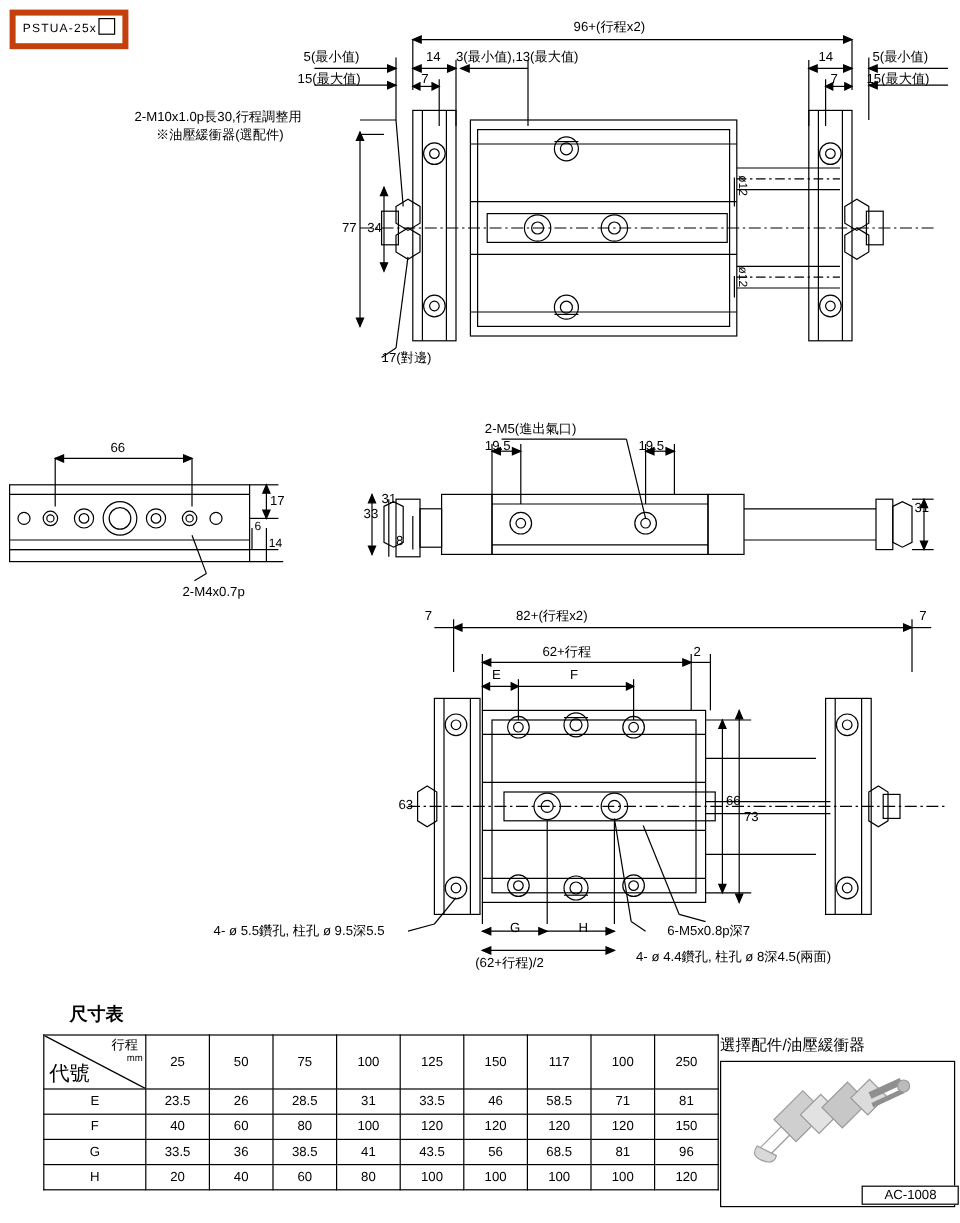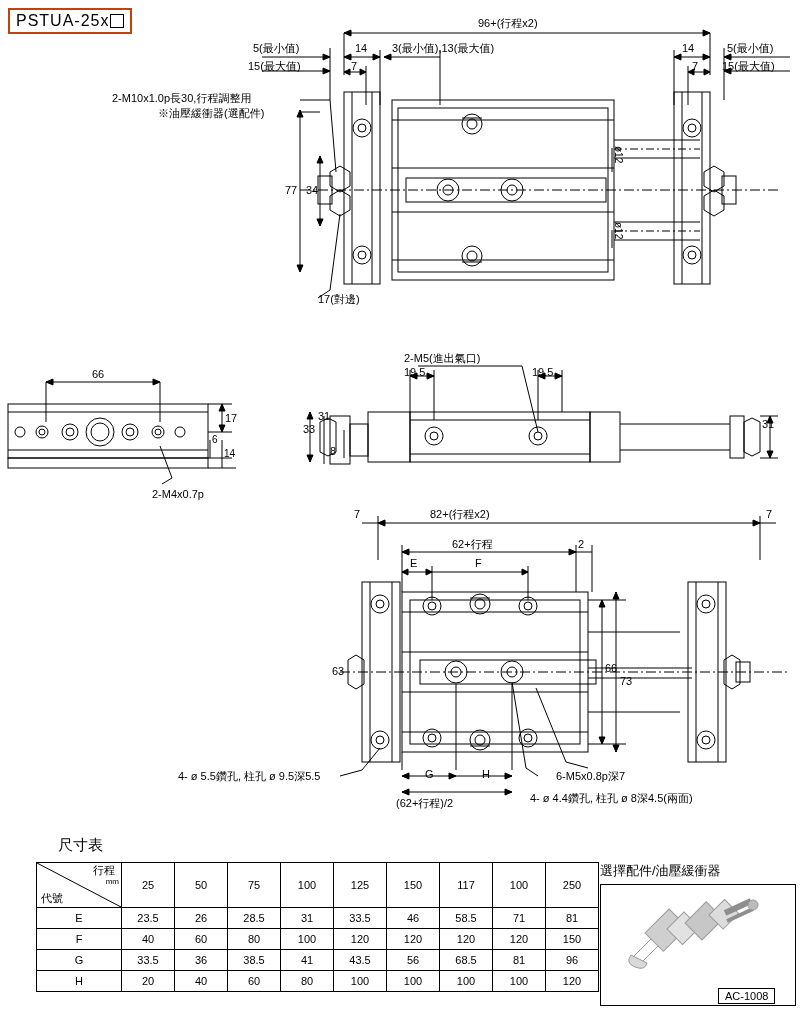--- a/index.html
+++ b/index.html
@@ -1,29 +1,29 @@
 <!DOCTYPE html>
 <html><head>
 <meta charset="utf-8">
 <style>
   html,body{margin:0;padding:0;background:#ffffff;}
   body{width:800px;height:1019px;position:relative;font-family:"Liberation Sans", sans-serif;color:#000;overflow:hidden;}
   .wrap{position:absolute;left:0;top:0;width:800px;height:1019px;}
   .abs{position:absolute;}
   .lbl{font-size:11px;line-height:12px;white-space:nowrap;color:#000;}
   .lbl-s{font-size:10px;line-height:11px;white-space:nowrap;color:#000;}
-  .title-box{border:2px solid #c2410c;padding:2px 6px;font-size:16px;line-height:18px;letter-spacing:1px;display:inline-block;}
+  .title-box{border:5px solid #c2410c;padding:2px 6px;font-size:10px;line-height:18px;letter-spacing:1px;display:inline-block;}
   .sqr{display:inline-block;width:12px;height:12px;border:1px solid #000;vertical-align:-2px;margin-left:1px;}
   svg{display:block;}
   table.dim{border-collapse:collapse;}
   table.dim td,table.dim th{border:1px solid #000;font-size:11px;text-align:center;padding:0;height:20px;font-weight:normal;}
   .tbl-title{font-size:15px;}
   .opt-title{font-size:13px;}
   .opt-box{border:1px solid #000;box-sizing:border-box;}
-  .opt-code{border:1px solid #000;font-size:11px;padding:1px 6px;background:#fff;}
+  .opt-code{border:1px solid #000;font-size:11px;padding:1px 18px;background:#fff;}
 </style>
 </head>
 <body>
 
 <div class="wrap">
 
   <div class="abs" style="left:8px;top:8px;">
     <span class="title-box"><span>PSTUA-25x</span><span class="sqr"></span></span>
   </div>
 
@@ -140,32 +140,32 @@
       <line x1="330" y1="290" x2="340" y2="214"></line>
       <line x1="330" y1="290" x2="318" y2="298"></line>
     </g>
   </svg>
 
   <div class="abs lbl" style="left:478px;top:17px;">96+(行程x2)</div>
   <div class="abs lbl" style="left:253px;top:42px;">5(最小值)</div>
   <div class="abs lbl" style="left:248px;top:60px;">15(最大值)</div>
   <div class="abs lbl" style="left:355px;top:42px;">14</div>
   <div class="abs lbl" style="left:351px;top:60px;">7</div>
-  <div class="abs lbl" style="left:392px;top:42px;">3(最小值),13(最大值)</div>
+  <div class="abs lbl" style="left:380px;top:42px;">3(最小值),13(最大值)</div>
   <div class="abs lbl" style="left:682px;top:42px;">14</div>
   <div class="abs lbl" style="left:692px;top:60px;">7</div>
   <div class="abs lbl" style="left:727px;top:42px;">5(最小值)</div>
   <div class="abs lbl" style="left:722px;top:60px;">15(最大值)</div>
   <div class="abs lbl" style="left:285px;top:184px;">77</div>
   <div class="abs lbl" style="left:306px;top:184px;">34</div>
   <div class="abs lbl-s" style="left:613px;top:146px;writing-mode:vertical-rl;">ø12</div>
   <div class="abs lbl-s" style="left:613px;top:222px;writing-mode:vertical-rl;">ø12</div>
 
   <div class="abs lbl" style="left:112px;top:92px;">2-M10x1.0p長30,行程調整用</div>
-  <div class="abs lbl" style="left:130px;top:107px;margin-left:28px;">※油壓緩衝器(選配件)</div>
+  <div class="abs lbl" style="left:130px;top:107px;">※油壓緩衝器(選配件)</div>
   <div class="abs lbl" style="left:318px;top:293px;">17(對邊)</div>
 
   <svg class="abs" style="left:0;top:360px;" width="260" height="130">
     <g stroke="#000" fill="none" stroke-width="1">
       <rect x="8" y="44" width="200" height="54"></rect>
       <line x1="8" y1="52" x2="208" y2="52"></line>
       <line x1="8" y1="90" x2="208" y2="90"></line>
       <rect x="8" y="98" width="200" height="10"></rect>
 
       <line x1="46" y1="22" x2="160" y2="22"></line>
@@ -390,33 +390,33 @@
   <div class="abs lbl" style="left:332px;top:665px;">63</div>
   <div class="abs lbl" style="left:605px;top:662px;">66</div>
   <div class="abs lbl" style="left:620px;top:675px;">73</div>
   <div class="abs lbl" style="left:425px;top:768px;">G</div>
   <div class="abs lbl" style="left:482px;top:768px;">H</div>
   <div class="abs lbl" style="left:396px;top:797px;">(62+行程)/2</div>
   <div class="abs lbl" style="left:178px;top:770px;">4- ø 5.5鑽孔, 柱孔 ø 9.5深5.5</div>
   <div class="abs lbl" style="left:556px;top:770px;">6-M5x0.8p深7</div>
   <div class="abs lbl" style="left:530px;top:792px;">4- ø 4.4鑽孔, 柱孔 ø 8深4.5(兩面)</div>
 
-  <div class="abs tbl-title" style="left:58px;top:836px;">尺寸表</div>
+  <div class="abs tbl-title" style="left:58px;top:836px;font-weight:bold;">尺寸表</div>
 
   <div class="abs" style="left:36px;top:862px;">
     <table class="dim">
       <tbody>
           <tr>
         <td rowspan="1" style="width:84px;height:44px;position:relative;padding:0;">
           <svg width="84" height="44" style="position:absolute;left:0;top:0;">
                 <line x1="0" y1="0" x2="84" y2="44" stroke="#000" stroke-width="1"></line>
               </svg>
           <div style="position:absolute;right:6px;top:0px;font-size:11px;">行程</div>
           <div style="position:absolute;right:2px;top:14px;font-size:8px;text-align:center;">mm</div>
-          <div style="position:absolute;left:4px;bottom:1px;font-size:11px;">代號</div>
+          <div style="position:absolute;left:4px;bottom:1px;font-size:17px;">代號</div>
         </td>
         <td style="width:52px;">25</td>
         <td style="width:52px;">50</td>
         <td style="width:52px;">75</td>
         <td style="width:52px;">100</td>
         <td style="width:52px;">125</td>
         <td style="width:52px;">150</td>
         <td style="width:52px;">117</td>
         <td style="width:52px;">100</td>
         <td style="width:52px;">250</td>

